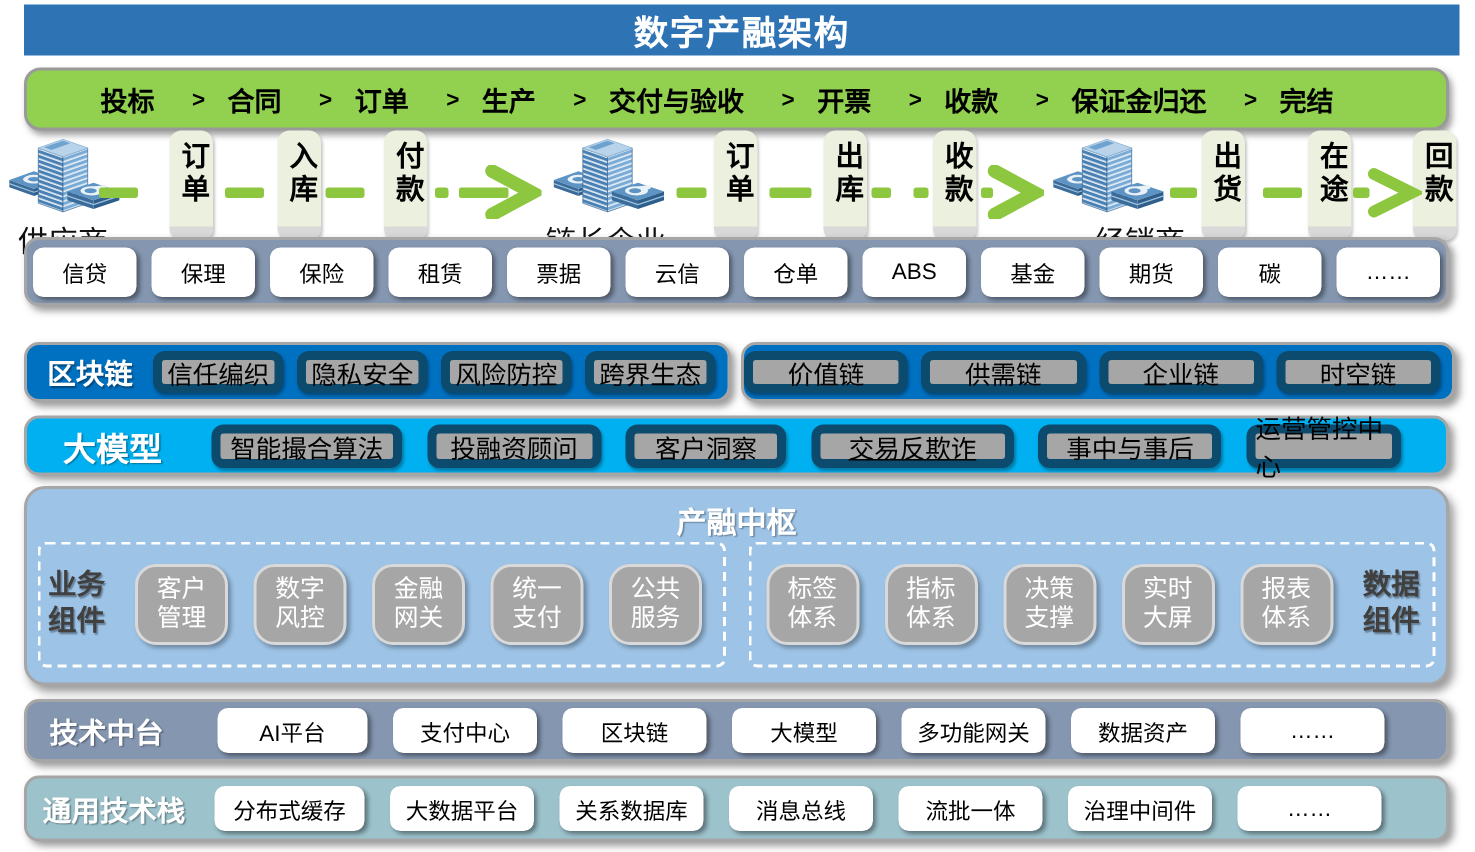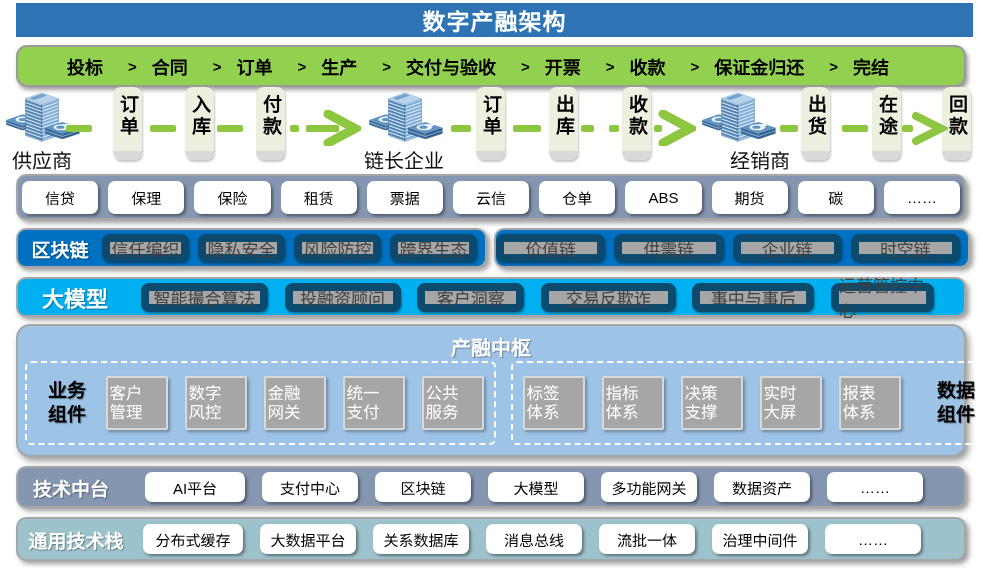--- a/index.html
+++ b/index.html
@@ -44,26 +44,26 @@
   
   .band{position:absolute;left:16px;width:950px;box-sizing:border-box;border:2px solid #a6a6a6;
         box-shadow:3px 3px 5px rgba(60,60,60,.5);display:flex;align-items:center;}
   .band-label{color:#fff;font-weight:700;text-shadow:1px 1px 1px rgba(0,0,0,.35);
               text-align:center;flex:none;}
 
   
   .wpill{background:#fff;border-radius:7px;box-shadow:2px 2px 3px rgba(0,0,0,.4);
          display:flex;align-items:center;justify-content:center;font-size:15px;color:#000;flex:none;}
   
-  .gpill{background:#a6a6a6;border:8px solid #0c4a6e;border-radius:8px;box-sizing:border-box;
-         color:#404040;display:flex;align-items:center;justify-content:center;
+  .gpill{background:#a6a6a6;border:6px solid #0c4a6e;border-radius:8px;box-sizing:border-box;
+         color:#000000;display:flex;align-items:center;justify-content:center;
          box-shadow:1px 2px 2px rgba(0,0,0,.3);flex:none;}
 
   
-  .products{top:174px;height:46px;background:#8496B0;border-radius:10px;gap:10px;padding:0 4px;}
+  .products{top:158px;height:46px;background:#8496B0;border-radius:10px;gap:10px;padding:0 4px;}
   .products .wpill{height:33px;flex:1;}
 
   
   .chain{position:absolute;top:228px;height:40px;box-sizing:border-box;border:2px solid #a6a6a6;
          border-radius:10px;background:#0070C0;box-shadow:3px 3px 5px rgba(60,60,60,.5);
          display:flex;align-items:center;}
   .chain.left{left:16px;width:471px;}
   .chain.right{left:494px;width:476px;}
   .chain .band-label{font-size:19px;}
   .chain.left .band-label{width:84px;}
@@ -86,24 +86,24 @@
   
   .hub{position:absolute;left:16px;top:324px;width:950px;height:133px;box-sizing:border-box;
        background:#9DC3E6;border:2px solid #a6a6a6;border-radius:14px;
        box-shadow:3px 4px 6px rgba(60,60,60,.5);}
   .hub-title{text-align:center;color:#fff;font-weight:700;font-size:20px;margin-top:6px;
              text-shadow:1px 1px 1px rgba(0,0,0,.35);}
   .hub-groups{position:absolute;left:7px;right:7px;top:35px;bottom:10px;display:flex;gap:15px;}
   .hub-group{flex:1;border:2px dashed #fff;border-radius:6px;display:flex;align-items:center;gap:17px;}
   .hub-group.biz{padding:0 10px 0 2px;}
   .hub-group.data{padding:0 2px 0 10px;}
-  .hub-label{color:#000000;font-weight:700;font-size:19px;line-height:24px;width:44px;text-align:center;
-             text-shadow:1px 1px 1px rgba(0,0,0,.35);flex:none;margin-left:16px;}
-  .sq{width:62px;height:54px;background:#a6a6a6;border:2px solid #d9d9d9;border-radius:2px;
-      box-sizing:border-box;color:#fff;display:flex;align-items:center;justify-content:flex-start;
+  .hub-label{color:#404040;font-weight:700;font-size:19px;line-height:24px;width:44px;text-align:center;
+             text-shadow:1px 1px 1px rgba(0,0,0,.35);flex:none;}
+  .sq{width:62px;height:54px;background:#a6a6a6;border:2px solid #d9d9d9;border-radius:14px;
+      box-sizing:border-box;color:#fff;display:flex;align-items:center;justify-content:center;
       box-shadow:2px 2px 3px rgba(0,0,0,.3);flex:none;}
   .sq span{display:inline-block;width:36px;font-size:16.5px;line-height:19.5px;text-align:center;}
 
   
   .tech{top:466px;height:42px;background:#8496B0;border-radius:10px;}
   .stack{top:517px;height:44px;background:#9CC2CC;border-radius:10px;}
   .tech .band-label,.stack .band-label{font-size:19px;}
   .tech .band-label{width:90px;margin-left:8px;}
   .stack .band-label{width:104px;margin-left:6px;}
   .tech .pills{flex:1;display:flex;gap:17px;margin-left:29px;}
@@ -219,20 +219,21 @@
 
   <div class="band products" id="products-row">
       <div class="wpill">信贷</div>
       <div class="wpill">保理</div>
       <div class="wpill">保险</div>
       <div class="wpill">租赁</div>
       <div class="wpill">票据</div>
       <div class="wpill">云信</div>
       <div class="wpill">仓单</div>
       <div class="wpill">ABS</div>
+      <div class="wpill">基金</div>
       <div class="wpill">期货</div>
       <div class="wpill">碳</div>
       <div class="wpill">……</div>
     </div>
 
   <div class="chain left">
     <div class="band-label">区块链</div>
     <div class="gpill">信任编织</div>
     <div class="gpill">隐私安全</div>
     <div class="gpill">风险防控</div>

